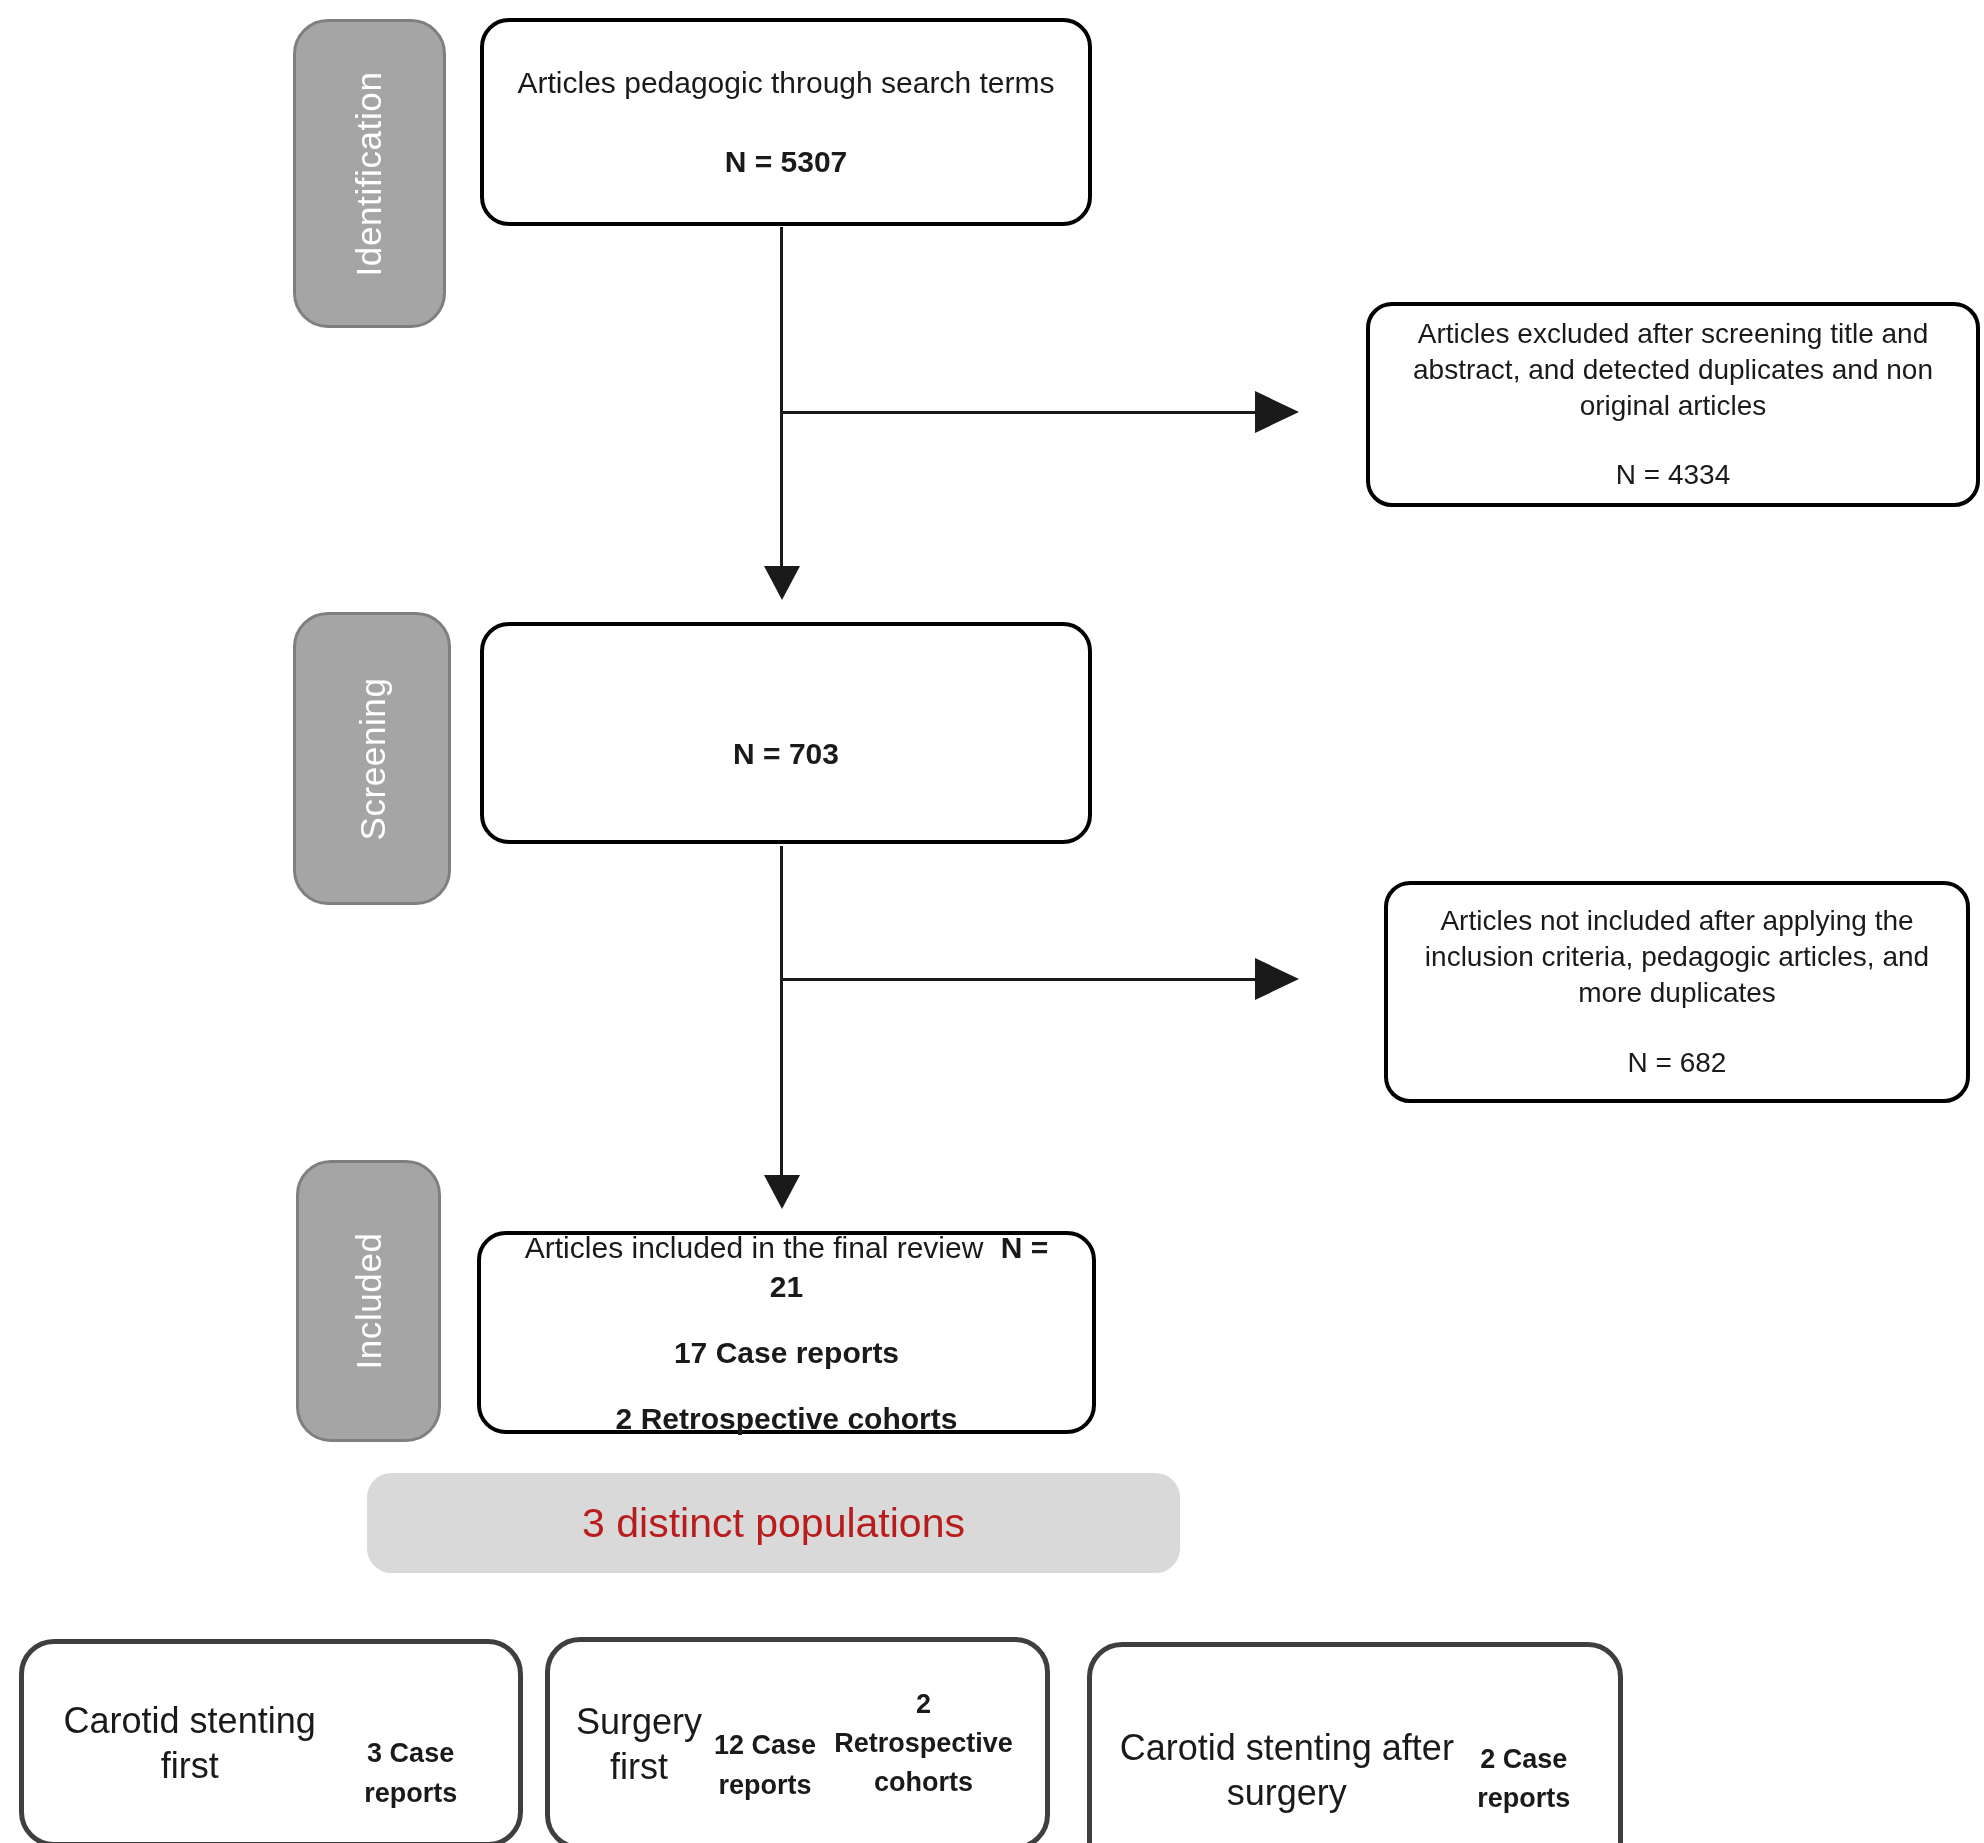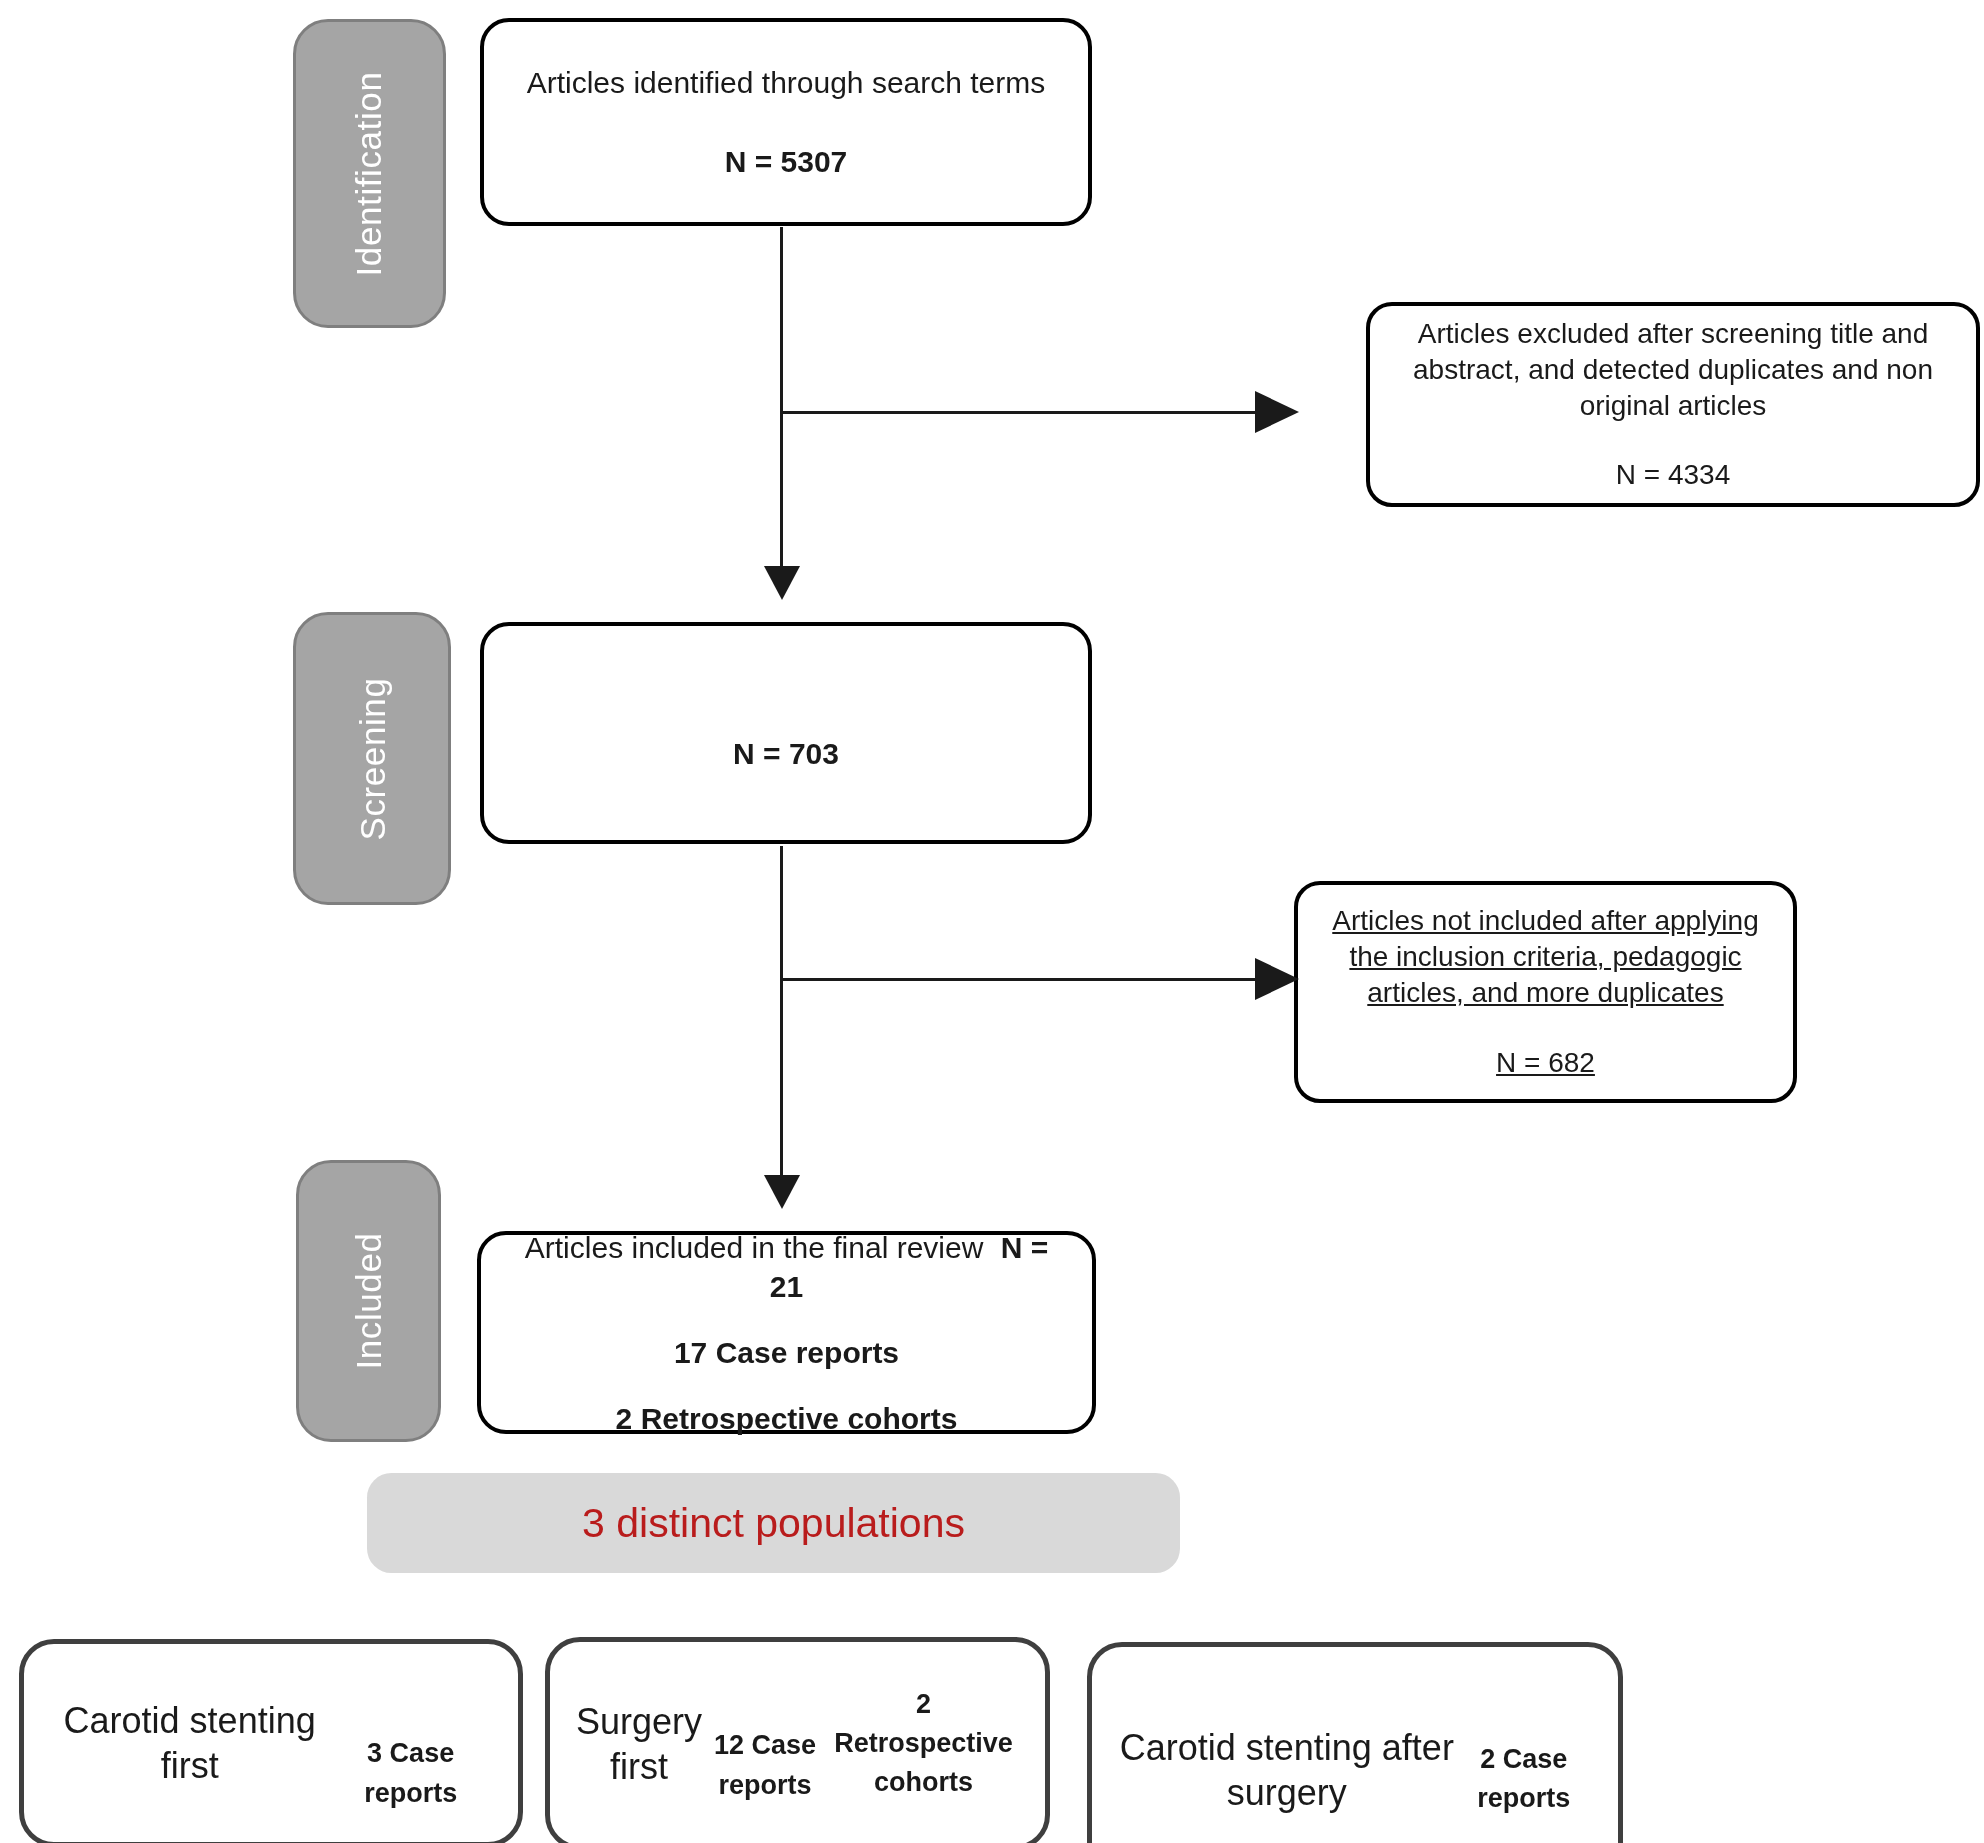--- a/index.html
+++ b/index.html
@@ -145,21 +145,21 @@
     <span>Identification</span>
   </div>
   <div class="stage-label" style="left:293px; top:612px; width:158px; height:293px;">
     <span>Screening</span>
   </div>
   <div class="stage-label" style="left:296px; top:1160px; width:145px; height:282px;">
     <span>Included</span>
   </div>
 
   <div class="flow-box" style="left:480px; top:18px; width:612px; height:208px;">
-    <div class="line">Articles identified through search terms</div>
+    <div class="line">Articles pedagogic through search terms</div>
     <div class="line bold gap-lg">N = 5307</div>
   </div>
 
   <div class="flow-box" style="left:480px; top:622px; width:612px; height:222px;">
     <div class="line bold gap-lg">N = 703</div>
   </div>
 
   <div class="flow-box" style="left:477px; top:1231px; width:619px; height:203px;">
     <div class="line">
       <span>Articles included in the final review</span>
@@ -167,21 +167,21 @@
     </div>
     <div class="line bold gap-md">17 Case reports</div>
     <div class="line bold gap-md">2 Retrospective cohorts</div>
   </div>
 
   <div class="excl-box" style="left:1366px; top:302px; width:614px; height:205px;">
     <div class="line">Articles excluded after screening title and abstract, and detected duplicates and non original articles</div>
     <div class="line gap-md">N = 4334</div>
   </div>
 
-  <div class="excl-box" style="left:1294px; top:881px; width:503px; height:222px;text-decoration:underline;">
+  <div class="excl-box" style="left:1384px; top:881px; width:586px; height:222px;">
     <div class="line">Articles not included after applying the inclusion criteria, pedagogic articles, and more duplicates</div>
     <div class="line gap-md">N = 682</div>
   </div>
 
   <div class="vline" style="left:780px; top:227px; height:340px;"></div>
   <div class="head-down" style="left:764px; top:566px;"></div>
 
   <div class="hline" style="left:781px; top:411px; width:474px;"></div>
   <div class="head-right" style="left:1255px; top:391px;"></div>
 

